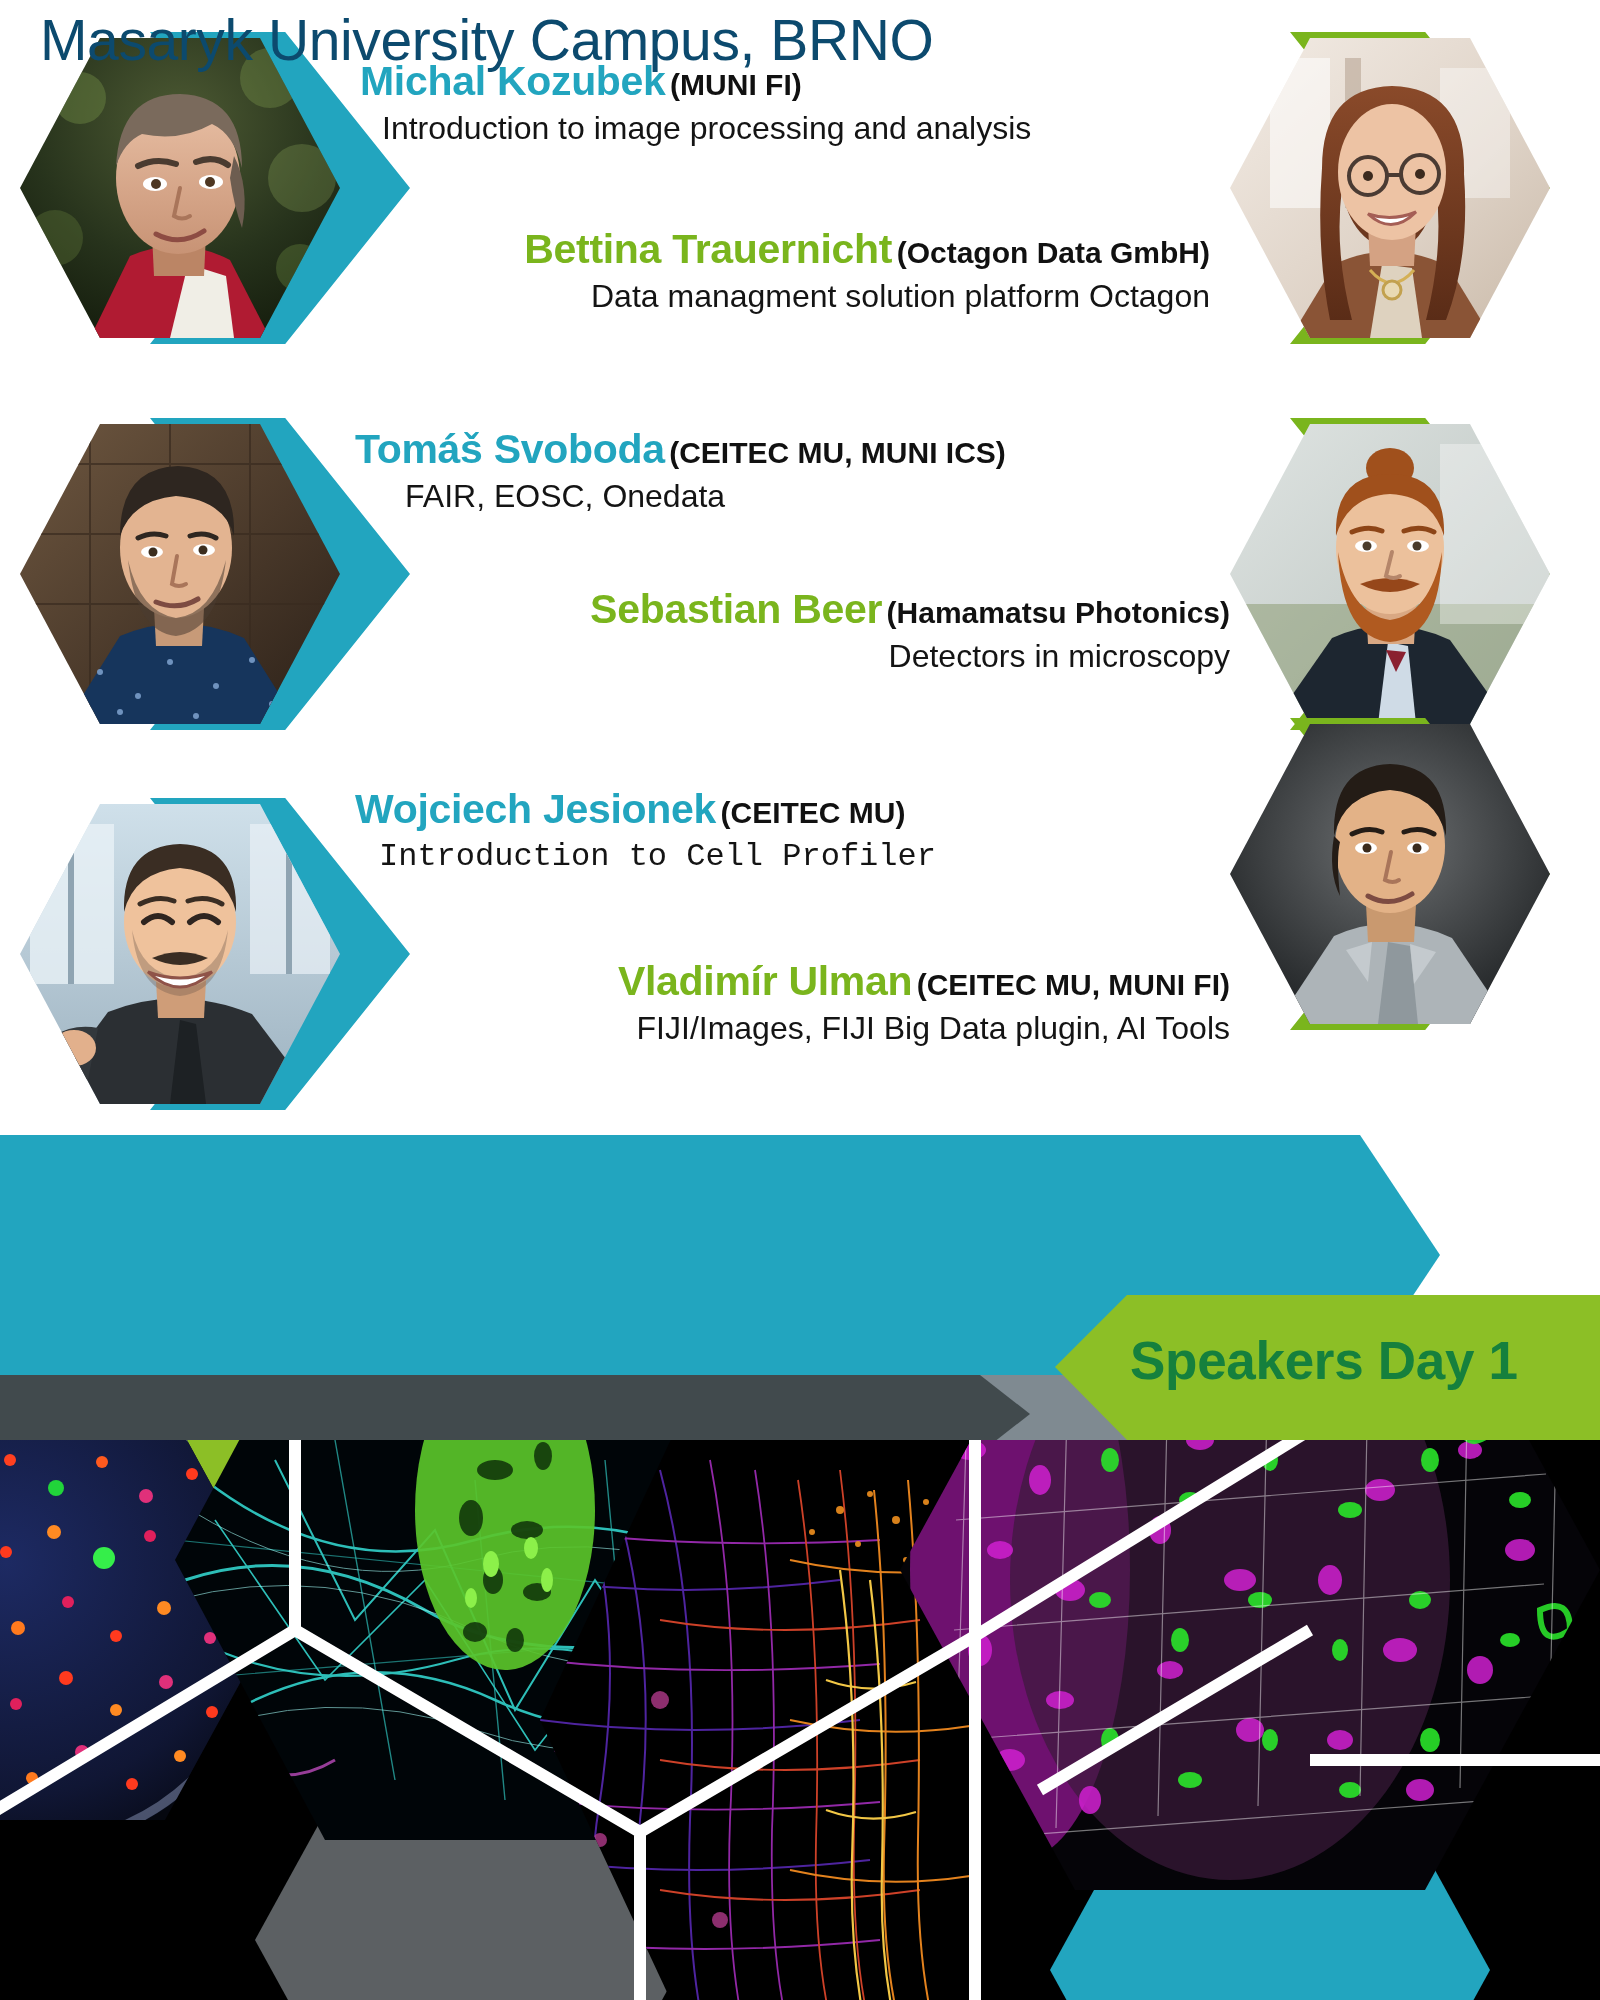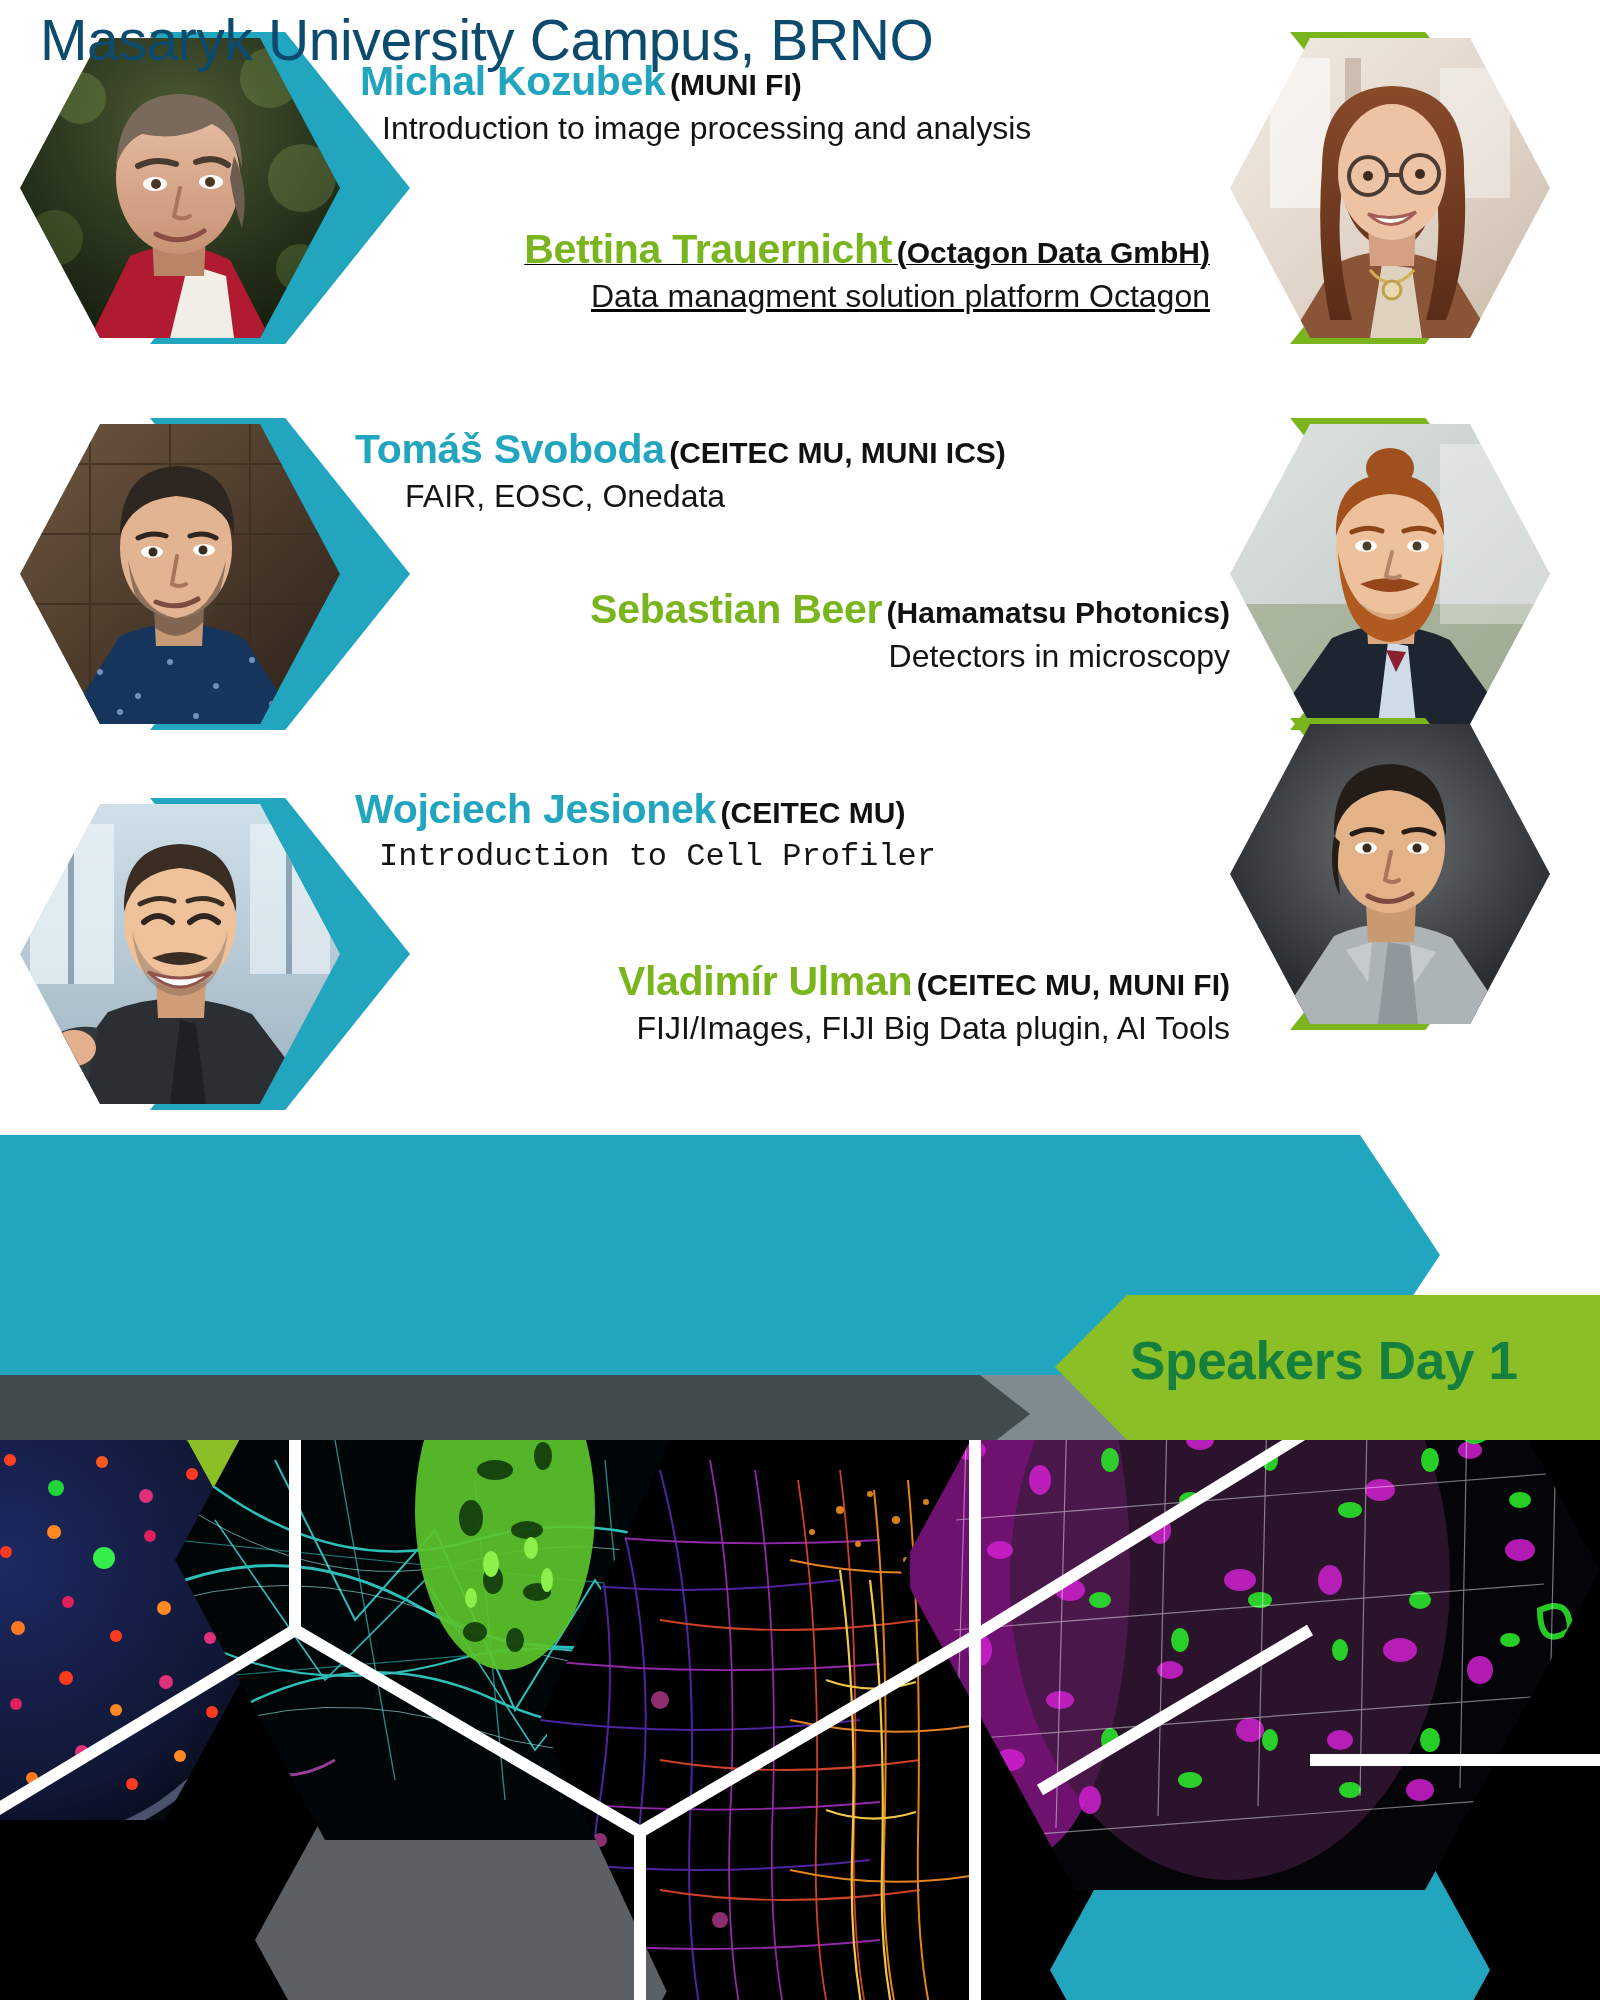--- a/index.html
+++ b/index.html
@@ -255,21 +255,21 @@
     </div>
 
     <div class="entry" style="left:360px; top:60px; width:800px;">
       <div class="nameline">
         <span class="name teal">Michal Kozubek</span>
         <span class="affil">(MUNI FI)</span>
       </div>
       <div class="topic" style="margin-left:22px;">Introduction to image processing and analysis</div>
     </div>
 
-    <div class="entry align-right" style="left:330px; top:228px; width:880px;text-decoration:underline;">
+    <div class="entry align-right" style="left:330px; top:228px; width:880px;">
       <div class="nameline">
         <span class="name green">Bettina Trauernicht</span>
         <span class="affil">(Octagon Data GmbH)</span>
       </div>
       <div class="topic">Data managment solution platform Octagon</div>
     </div>
   </div>
 
   <div class="speaker-row row-2">
 

